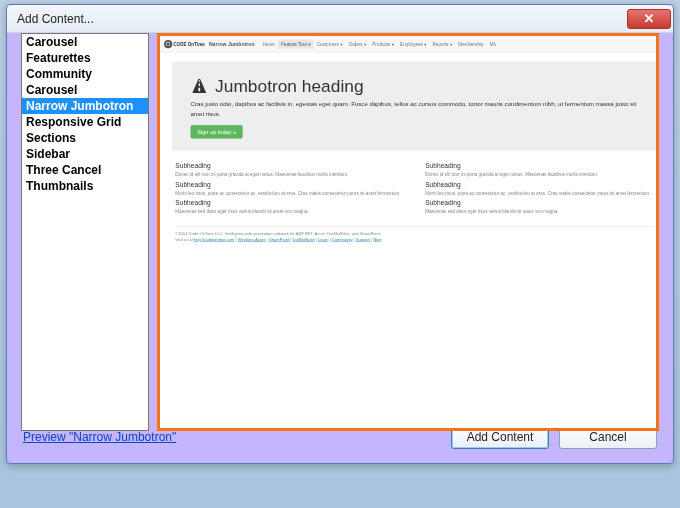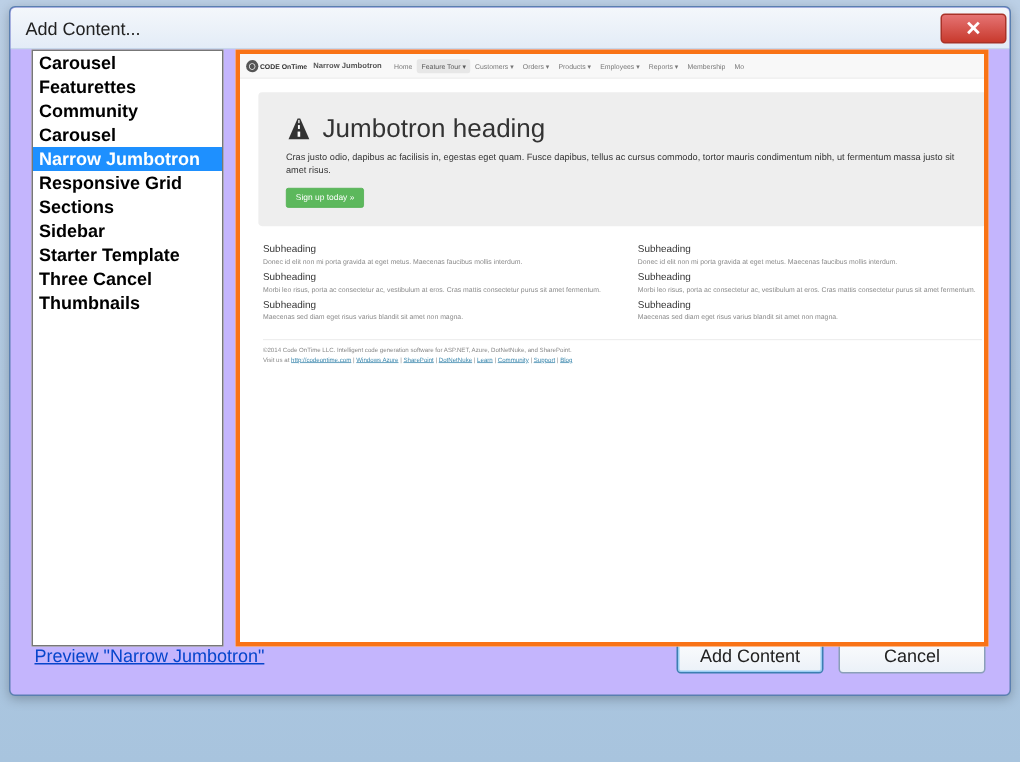--- a/index.html
+++ b/index.html
@@ -167,21 +167,20 @@
   <div class="body-row">
     <div class="listbox" id="listbox">
         <div class="item">Carousel</div>
         <div class="item">Featurettes</div>
         <div class="item">Community</div>
         <div class="item">Carousel</div>
         <div class="item selected">Narrow Jumbotron</div>
         <div class="item">Responsive Grid</div>
         <div class="item">Sections</div>
         <div class="item">Sidebar</div>
-        <div class="item">Starter Template</div>
         <div class="item">Three Cancel</div>
         <div class="item">Thumbnails</div>
       </div>
 
     <div class="preview-pane">
       <div class="preview-inner" id="preview-inner" style="transform:scale(0.51);">
         <div class="top-nav">
           <span class="logo">
             <span class="logo-circle">◯</span>
             <span>CODE OnTime</span>

